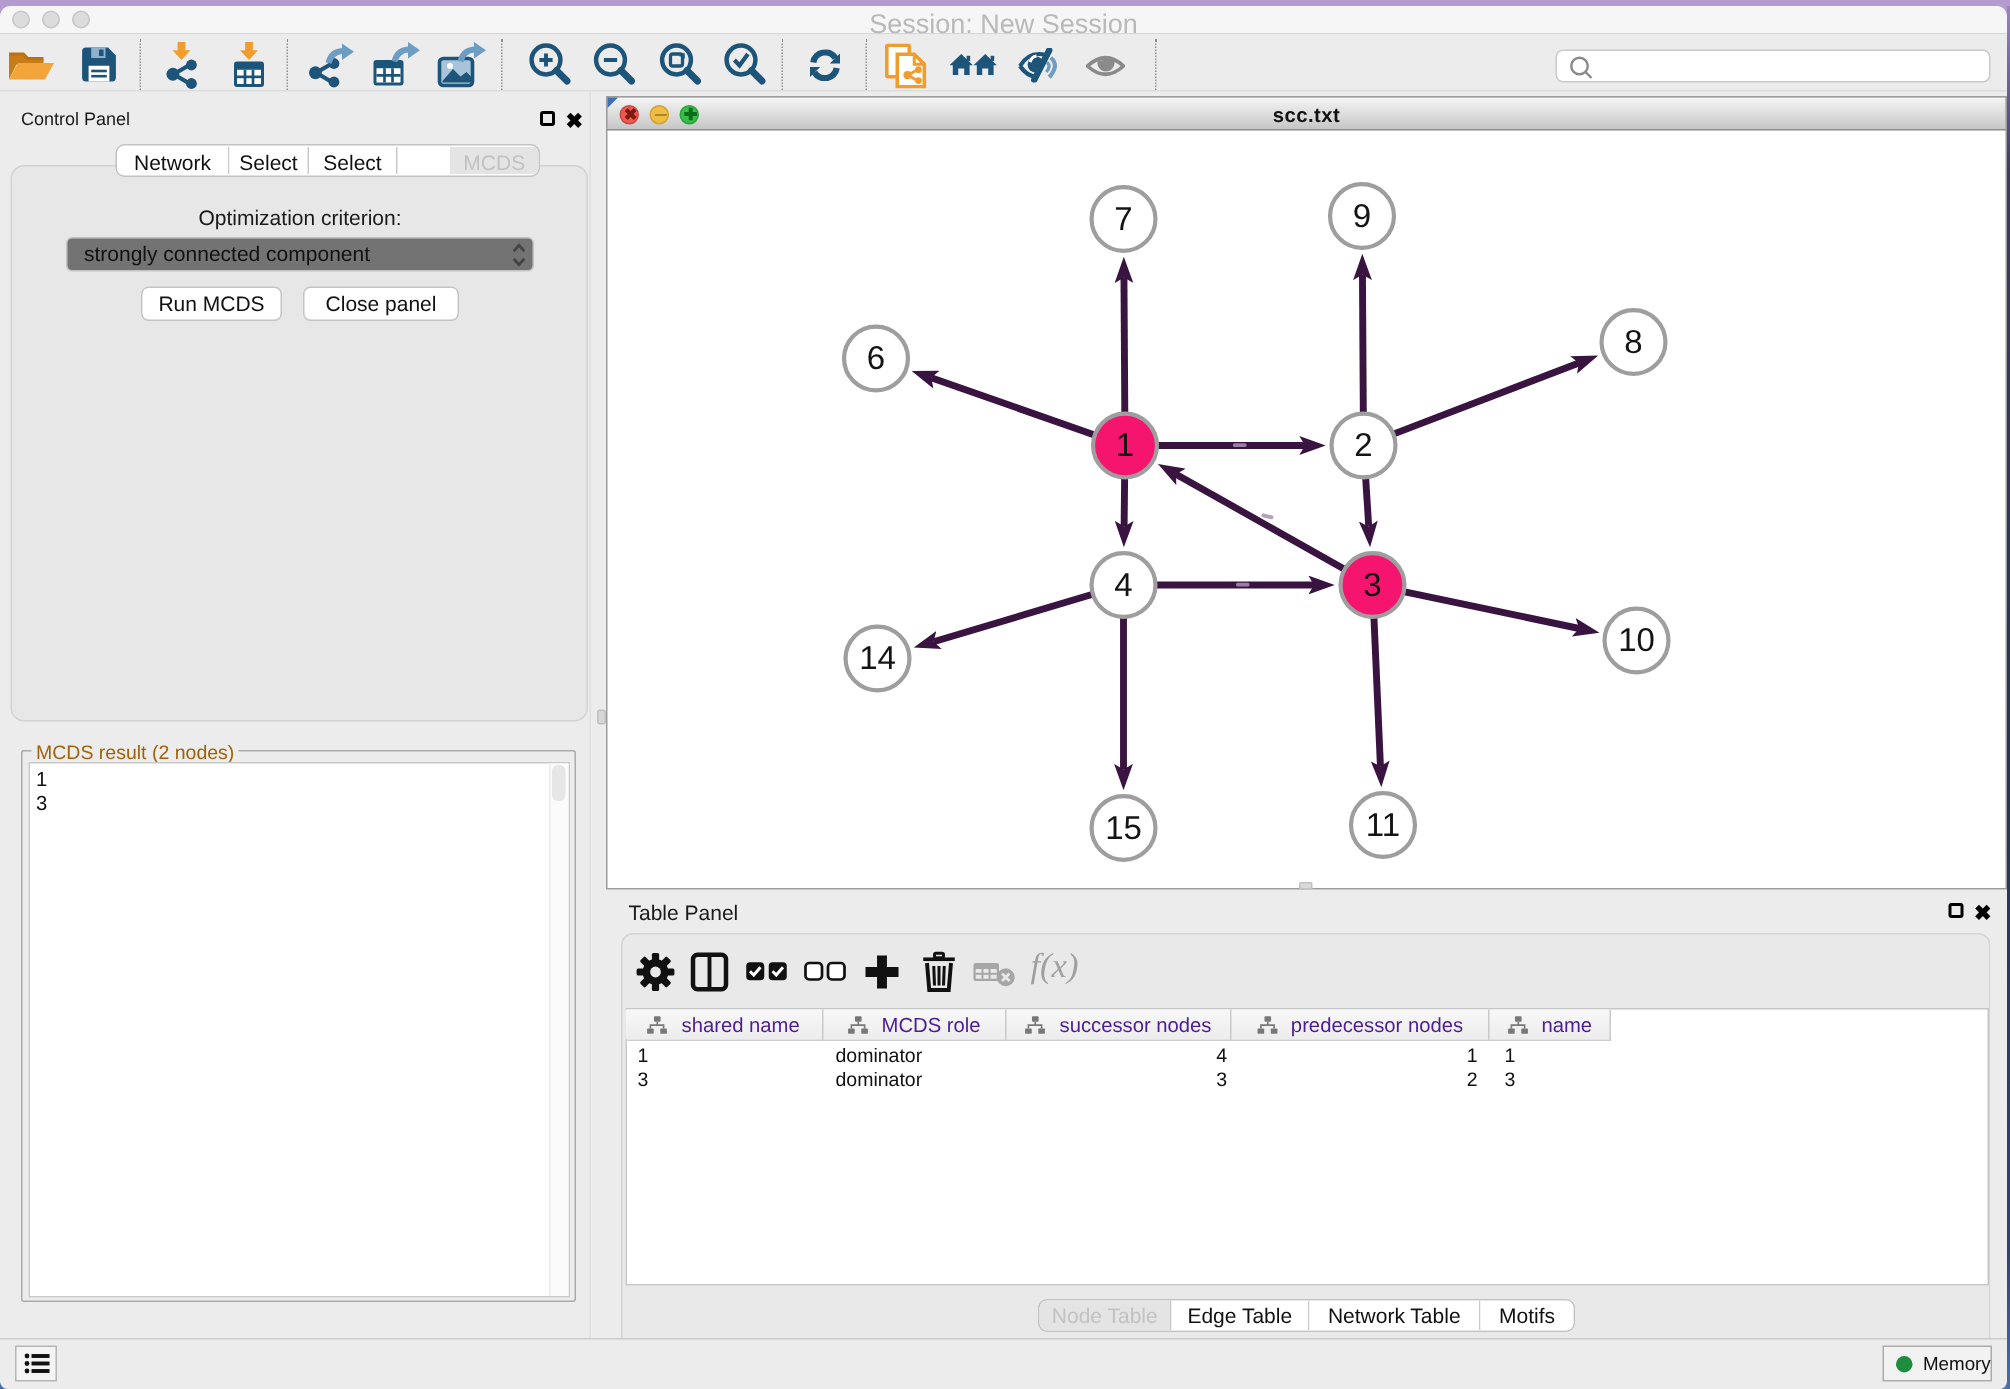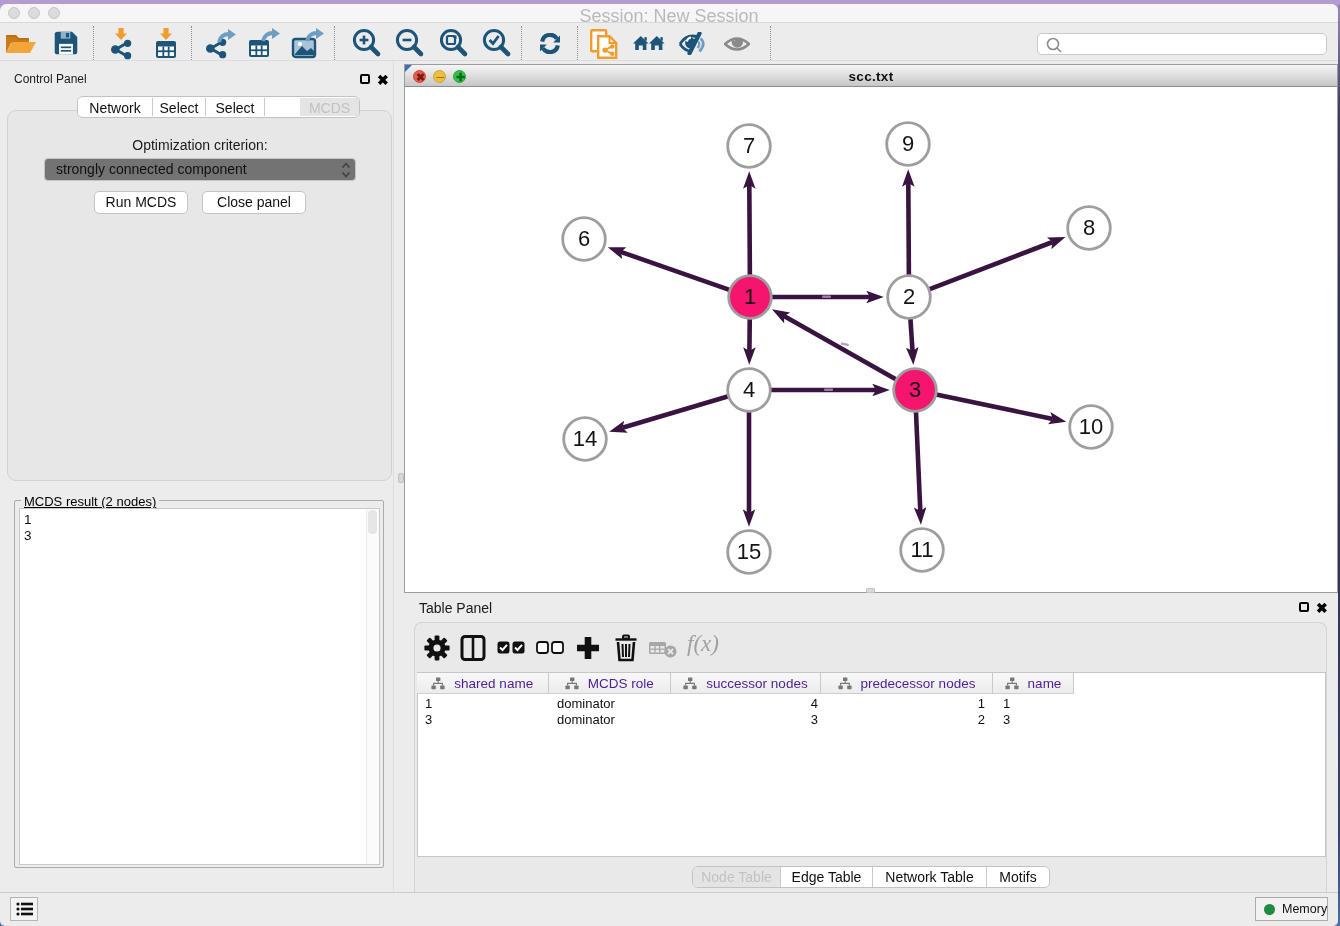--- a/index.html
+++ b/index.html
@@ -46,21 +46,21 @@
 #optLabel { left:0; top:137px; width:400px; text-align:center; font-size:14px; color:#1a1a1a; }
 #combo { left:44px; top:158px; width:312px; height:23px; background:#737373;
   border:1px solid #c4c4c4; border-radius:4px; font-size:14px; color:#111;
   padding:2px 0 0 11px; }
 #comboArrows { left:340px; top:161px; }
 .btn { position:absolute; height:23px; background:#fff; border:1px solid #c4c4c4;
   border-radius:5px; font-size:14px; color:#111; text-align:center; padding-top:2px; }
 
 
 #grpBox { left:14px; top:500px; width:370px; height:368px; border:1px solid #ababab; border-radius:2px; }
-#grpLabel { left:21px; top:494px; background:#ececec; padding:0 3px; font-size:13px; color:#000000;text-decoration:underline; }
+#grpLabel { left:21px; top:494px; background:#ececec; padding:0 3px; font-size:13px; color:#a16207; }
 #grpWhite { left:19px; top:508px; width:361px; height:357px; background:#fff; border:1px solid #c9c9c9; }
 #grpText { left:24px; top:512px; font-size:13.5px; color:#111; line-height:16px; }
 #grpScroll { left:366px; top:509px; width:13px; height:355px; background:#fbfbfb; border-left:1px solid #ececec; }
 #grpThumb { left:368px; top:510px; width:9px; height:24px; background:#e6e6e6; border-radius:4px; }
 
 
 #vDimple { left:398px; top:473px; width:6px; height:10px; background:#d6d6d6; border:1px solid #c0c0c0; border-radius:2px; }
 #hDimple { left:866px; top:588px; width:9px; height:5px; background:#d9d9d9; border:1px solid #c2c2c2; border-radius:1px; }
 
 

